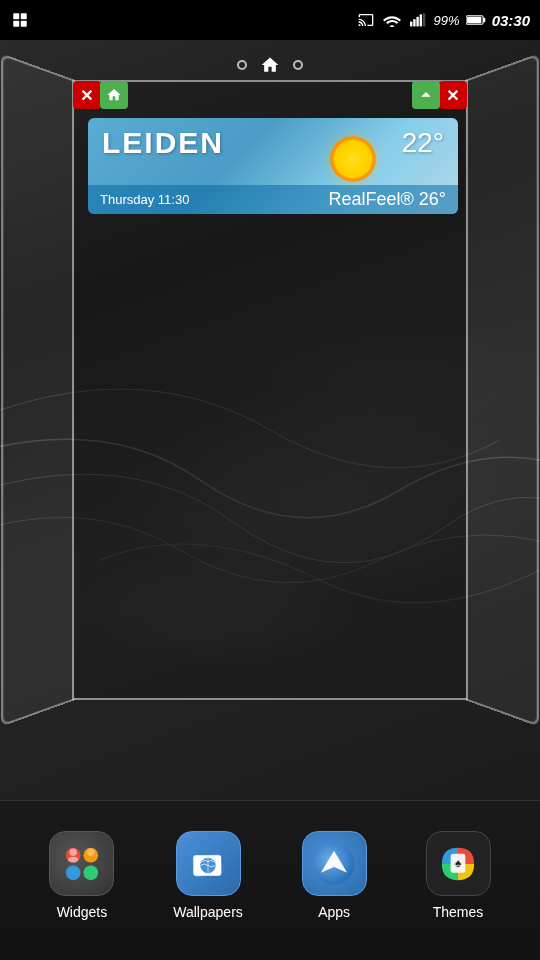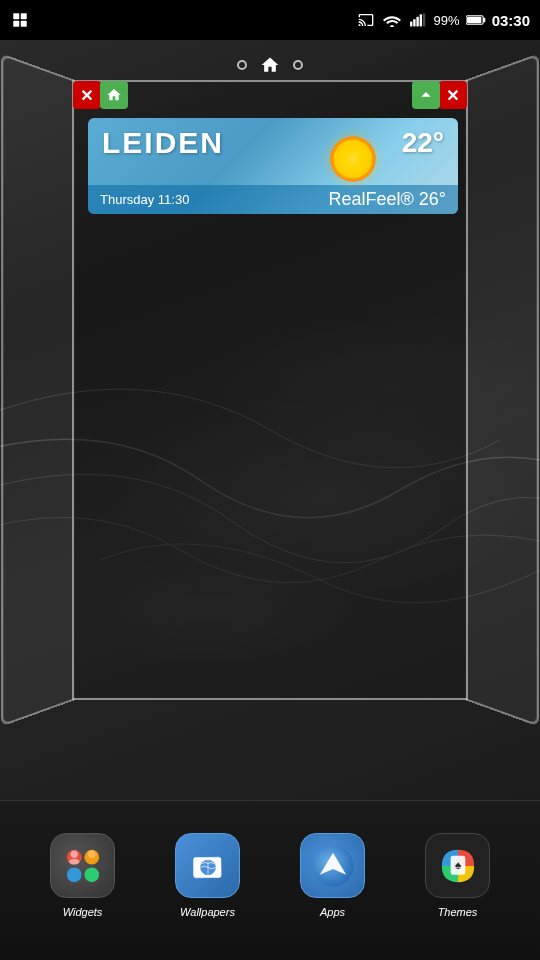--- a/index.html
+++ b/index.html
@@ -31,20 +31,21 @@
       align-items: center;
       gap: 4px;
     }
 
     .status-right {
       display: flex;
       align-items: center;
       gap: 6px;
       font-size: 13px;
       color: #fff;
+      font-style: italic;
     }
 
     .status-icon {
       width: 20px;
       height: 20px;
       display: flex;
       align-items: center;
       justify-content: center;
     }
 
@@ -247,21 +248,21 @@
     .weather-sun {
       width: 70px;
       height: 70px;
       position: absolute;
       right: 70px;
       top: 6px;
     }
 
     .weather-temp {
       font-size: 28px;
-      font-weight: bold;
+      font-weight: normal;
       color: #fff;
       text-shadow: 1px 1px 3px rgba(0,0,0,0.3);
     }
 
     .weather-bottom {
       display: flex;
       justify-content: space-between;
       align-items: center;
       background: rgba(0,100,160,0.5);
       margin: 0 -14px -8px -14px;
@@ -305,24 +306,23 @@
       height: 65px;
       border-radius: 16px;
       display: flex;
       align-items: center;
       justify-content: center;
       position: relative;
       overflow: hidden;
     }
 
     .dock-label {
-      font-size: 11px;
+      font-size: 14px;
       color: #fff;
       text-align: left;
-      font-style: italic;
     }
 
     
     .icon-widgets {
       background: radial-gradient(circle at 40% 40%, #555 0%, #333 100%);
       border: 1px solid #555;
     }
 
     
     .icon-apps {

